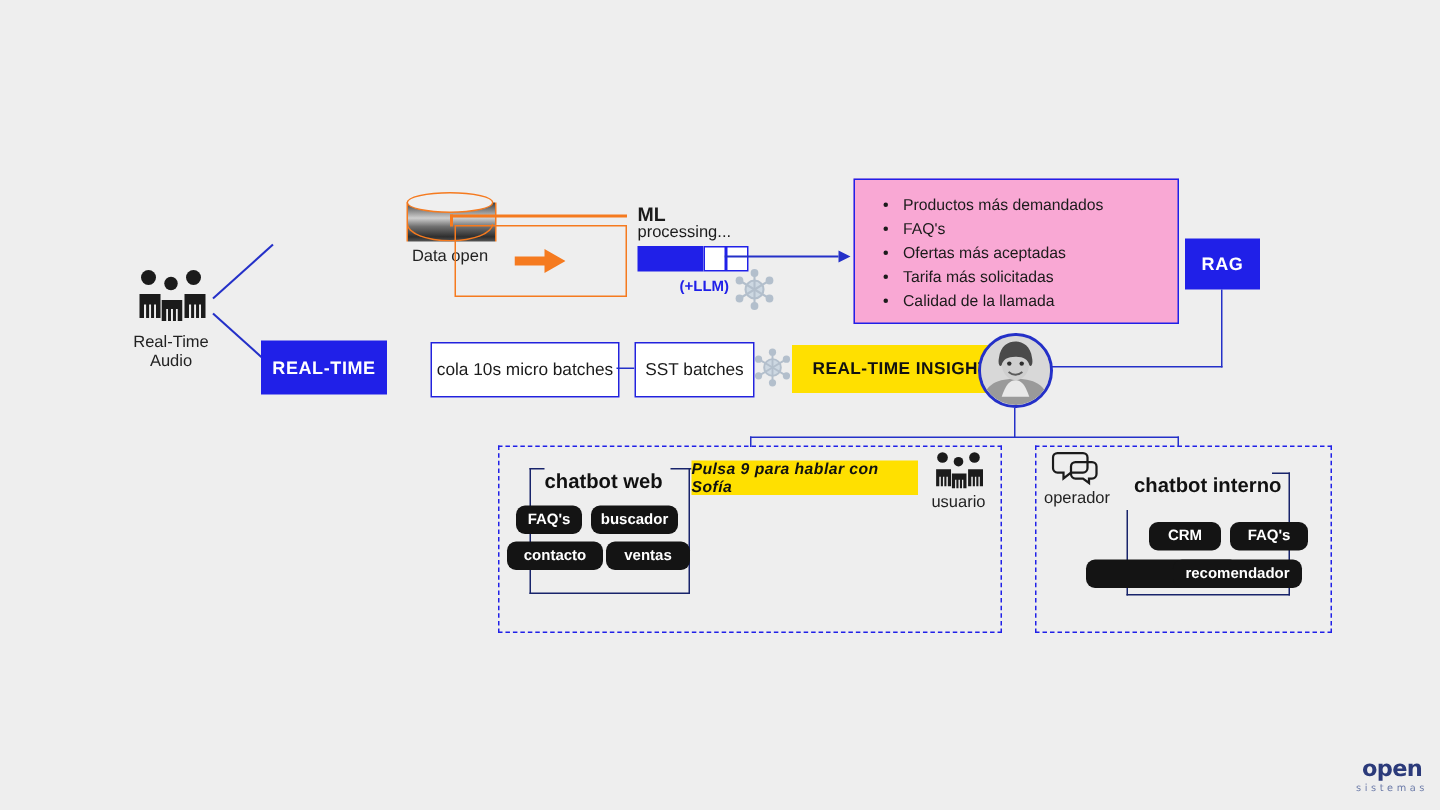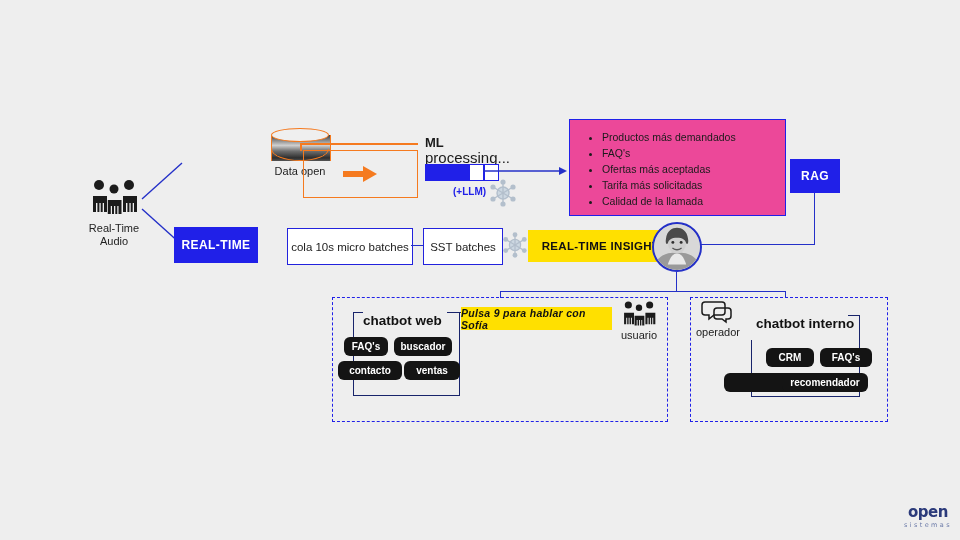--- a/index.html
+++ b/index.html
@@ -37,33 +37,33 @@
   .pill{
     background:#141414;color:#ffffff;border-radius:6px;
     font-size:10px;font-weight:bold;
     display:flex;align-items:center;justify-content:center;
     text-align:center;
   }
   .label{font-size:11px;color:#222;text-align:center;line-height:1.15;}
 
   
   .bullets{
-    border:1.6px solid #2020E8;background:#ec4899;
+    border:1.6px solid #2020E8;background:#f9a8d4;
     box-sizing:border-box;padding:9px 10px 8px 10px;
   }
   .bullets ul{margin:0;padding-left:22px;}
   .bullets li{
     font-size:10.5px;color:#1b1b1b;line-height:1.53;
     list-style:disc;
   }
   .bullets li::marker{font-size:11px;}
 
   
   .ml-title{font-size:13px;font-weight:bold;color:#1b1b1b;}
-  .ml-sub{font-size:15px;color:#1b1b1b;}
+  .ml-sub{font-size:11px;color:#1b1b1b;}
   .prog{display:flex;height:17px;}
   .prog .fill{background:#2020E8;width:44px;height:100%;}
   .prog .cell{background:#ffffff;border:1.3px solid #2020E8;width:15px;height:100%;box-sizing:border-box;}
   .llm{font-size:10px;font-weight:bold;color:#2020E8;}
 
   
   .ln{position:absolute;background:#2430c8;}
   .ln-h{height:1.4px;}
   .ln-v{width:1.4px;}
   .ln-navy{background:#18246b;}

